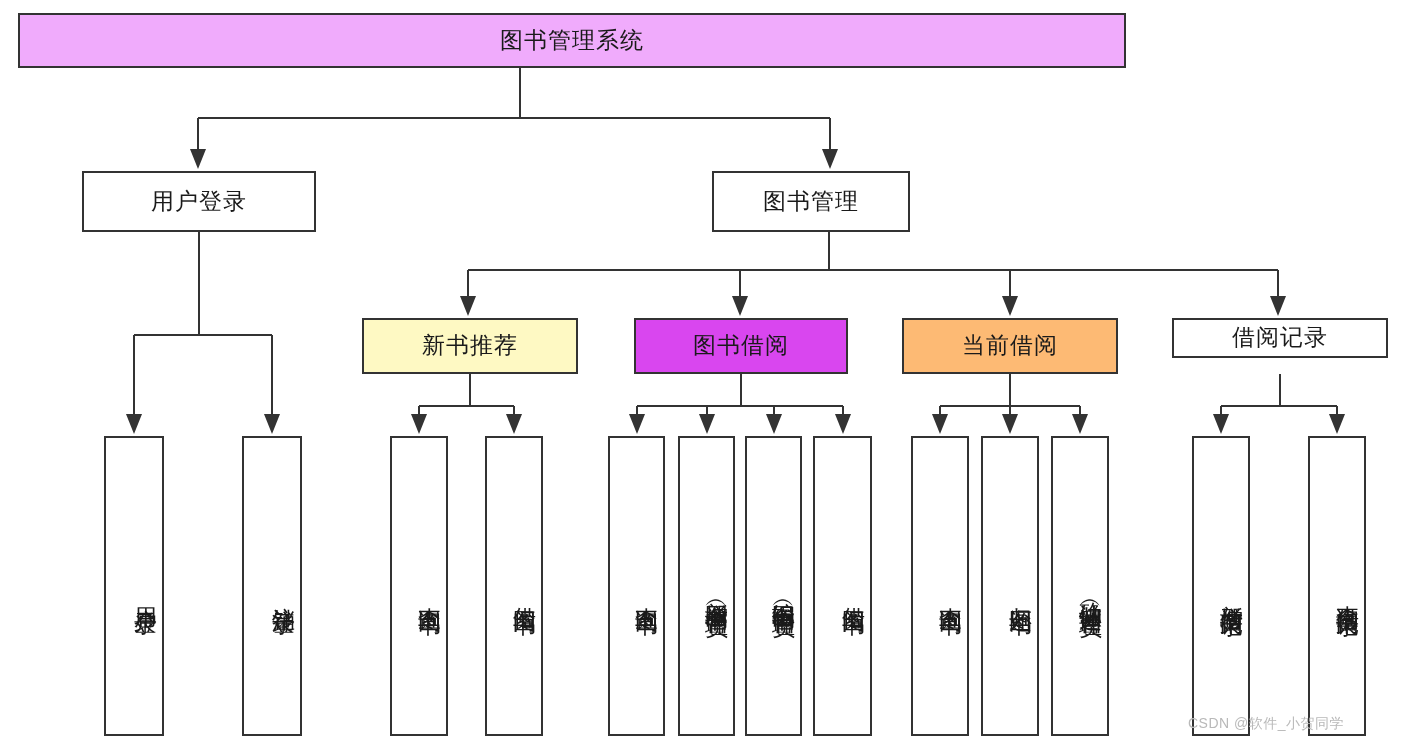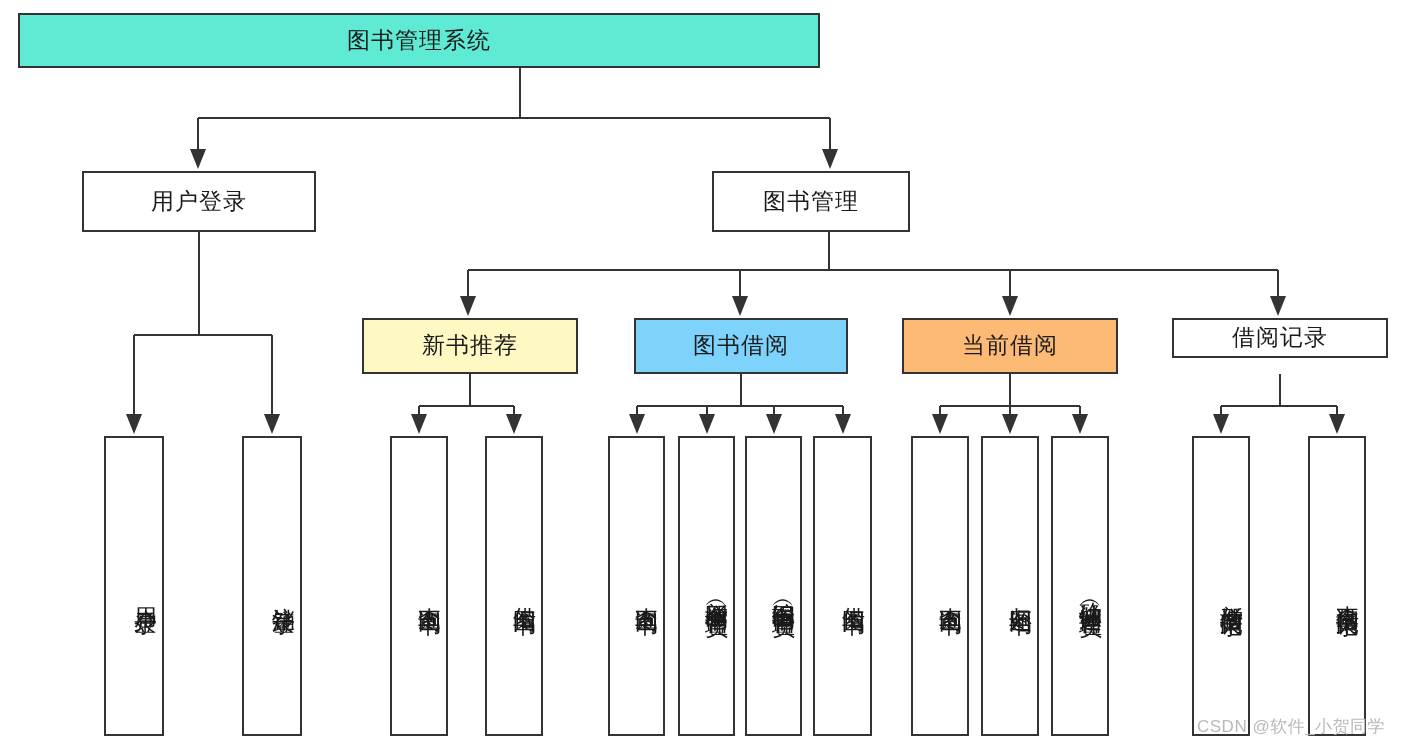--- a/index.html
+++ b/index.html
@@ -50,25 +50,24 @@
     align-items: flex-start;
     justify-content: center;
   }
   .node.vert .label {
     writing-mode: vertical-rl;
     text-orientation: upright;
     display: block;
   }
   .watermark {
     position: absolute;
-    font-size: 17px;
+    font-size: 14px;
     color: #b9b9b9;
     white-space: nowrap;
     letter-spacing: 0.5px;
-    margin-left: 9px;
   }
 </style>
 </head>
 <body>
 
 <div id="canvas">
   <svg class="edges" viewBox="0 0 1405 747">
       <line x1="520" y1="68" x2="520" y2="118" stroke="#333333" stroke-width="2.4" shape-rendering="crispEdges"></line>
       <line x1="198" y1="118" x2="830" y2="118" stroke="#333333" stroke-width="2.4" shape-rendering="crispEdges"></line>
       <line x1="198" y1="118" x2="198" y2="149" stroke="#333333" stroke-width="2.4" shape-rendering="crispEdges"></line>
@@ -116,33 +115,33 @@
       <line x1="1080" y1="406" x2="1080" y2="414" stroke="#333333" stroke-width="2.4" shape-rendering="crispEdges"></line>
       <path d="M1072,414 L1088,414 L1080,434 Z" fill="#333333"></path>
       <line x1="1280" y1="374" x2="1280" y2="406" stroke="#333333" stroke-width="2.4" shape-rendering="crispEdges"></line>
       <line x1="1221" y1="406" x2="1337" y2="406" stroke="#333333" stroke-width="2.4" shape-rendering="crispEdges"></line>
       <line x1="1221" y1="406" x2="1221" y2="414" stroke="#333333" stroke-width="2.4" shape-rendering="crispEdges"></line>
       <path d="M1213,414 L1229,414 L1221,434 Z" fill="#333333"></path>
       <line x1="1337" y1="406" x2="1337" y2="414" stroke="#333333" stroke-width="2.4" shape-rendering="crispEdges"></line>
       <path d="M1329,414 L1345,414 L1337,434 Z" fill="#333333"></path>
     </svg>
   <div id="nodes">
-      <div class="node horiz" style="left: 18px; top: 13px; width: 802px; height: 55px; border-color: rgb(51, 51, 51); background: #5eead4; color: rgb(26, 26, 26);">
+      <div class="node horiz" style="left: 18px; top: 13px; width: 1108px; height: 55px; border-color: rgb(51, 51, 51); background: #f0abfc; color: rgb(26, 26, 26);">
         <span class="label">图书管理系统</span>
       </div>
       <div class="node horiz" style="left: 82px; top: 171px; width: 234px; height: 61px; border-color: rgb(51, 51, 51); background: rgb(255, 255, 255); color: rgb(26, 26, 26);">
         <span class="label">用户登录</span>
       </div>
       <div class="node horiz" style="left: 712px; top: 171px; width: 198px; height: 61px; border-color: rgb(51, 51, 51); background: rgb(255, 255, 255); color: rgb(26, 26, 26);">
         <span class="label">图书管理</span>
       </div>
       <div class="node horiz" style="left: 362px; top: 318px; width: 216px; height: 56px; border-color: rgb(51, 51, 51); background: #fef9c3; color: rgb(26, 26, 26);">
         <span class="label">新书推荐</span>
       </div>
-      <div class="node horiz" style="left: 634px; top: 318px; width: 214px; height: 56px; border-color: rgb(51, 51, 51); background: #7dd3fc; color: rgb(26, 26, 26);">
+      <div class="node horiz" style="left: 634px; top: 318px; width: 214px; height: 56px; border-color: rgb(51, 51, 51); background: #d946ef; color: rgb(26, 26, 26);">
         <span class="label">图书借阅</span>
       </div>
       <div class="node horiz" style="left: 902px; top: 318px; width: 216px; height: 56px; border-color: rgb(51, 51, 51); background: #fdba74; color: rgb(26, 26, 26);">
         <span class="label">当前借阅</span>
       </div>
       <div class="node horiz" style="left: 1172px; top: 318px; width: 216px; height: 40px; border-color: rgb(51, 51, 51); background: rgb(255, 255, 255); color: rgb(26, 26, 26);">
         <span class="label">借阅记录</span>
       </div>
       <div class="node vert" style="left: 104px; top: 436px; width: 60px; height: 300px; border-color: rgb(51, 51, 51); background: rgb(255, 255, 255); color: rgb(26, 26, 26);">
         <span class="label">用户登录</span>

